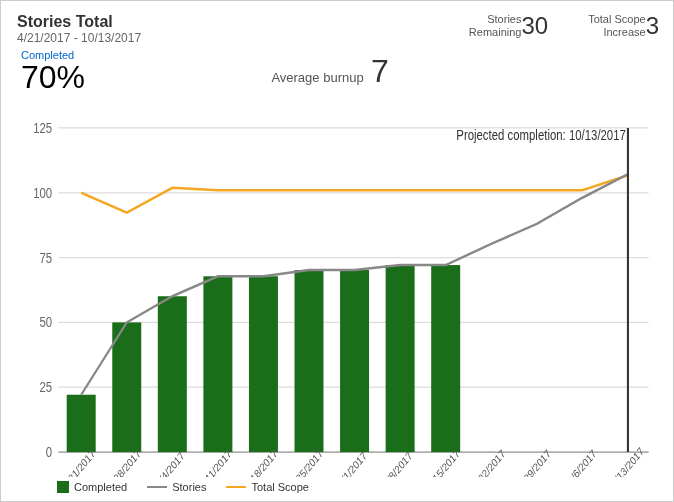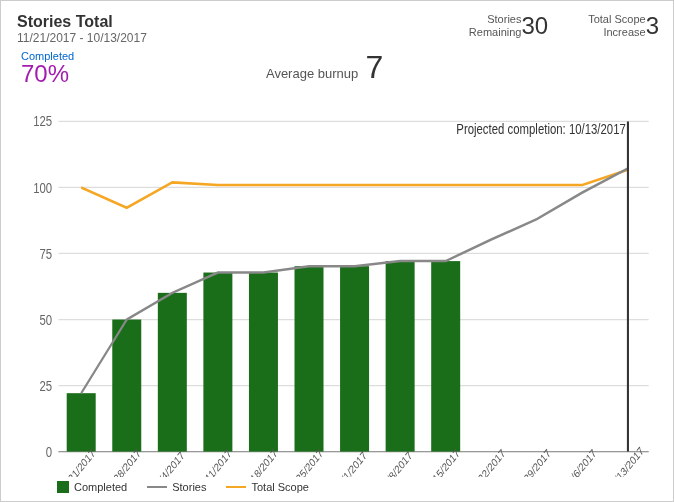--- a/index.html
+++ b/index.html
@@ -68,23 +68,23 @@
     }
     .metric-item {
       display: flex;
       flex-direction: column;
     }
     .metric-label {
       font-size: 11px;
       color: #0066cc;
     }
     .metric-value {
-      font-size: 24px;
+      font-size: 32px;
       font-weight: 300;
-      color: #a21caf;
+      color: #000000;
       line-height: 1;
     }
     .metric-center {
       text-align: center;
     }
     .chart-area {
       flex: 1;
       position: relative;
       margin-top: 4px;
     }
@@ -123,21 +123,21 @@
     }
   </style>
 </head>
 <body>
 
 <div class="container">
 
   <div class="top-section">
     <div class="title-block">
       <span class="chart-title">Stories Total</span>
-      <span class="chart-subtitle">11/21/2017 - 10/13/2017</span>
+      <span class="chart-subtitle">4/21/2017 - 10/13/2017</span>
     </div>
     <div class="stats-section">
       <div class="stat-block">
         <span class="stat-label">Stories<br>Remaining</span>
         <span class="stat-value">30</span>
       </div>
       <div class="stat-block">
         <span class="stat-label">Total Scope<br>Increase</span>
         <span class="stat-value">3</span>
       </div>

